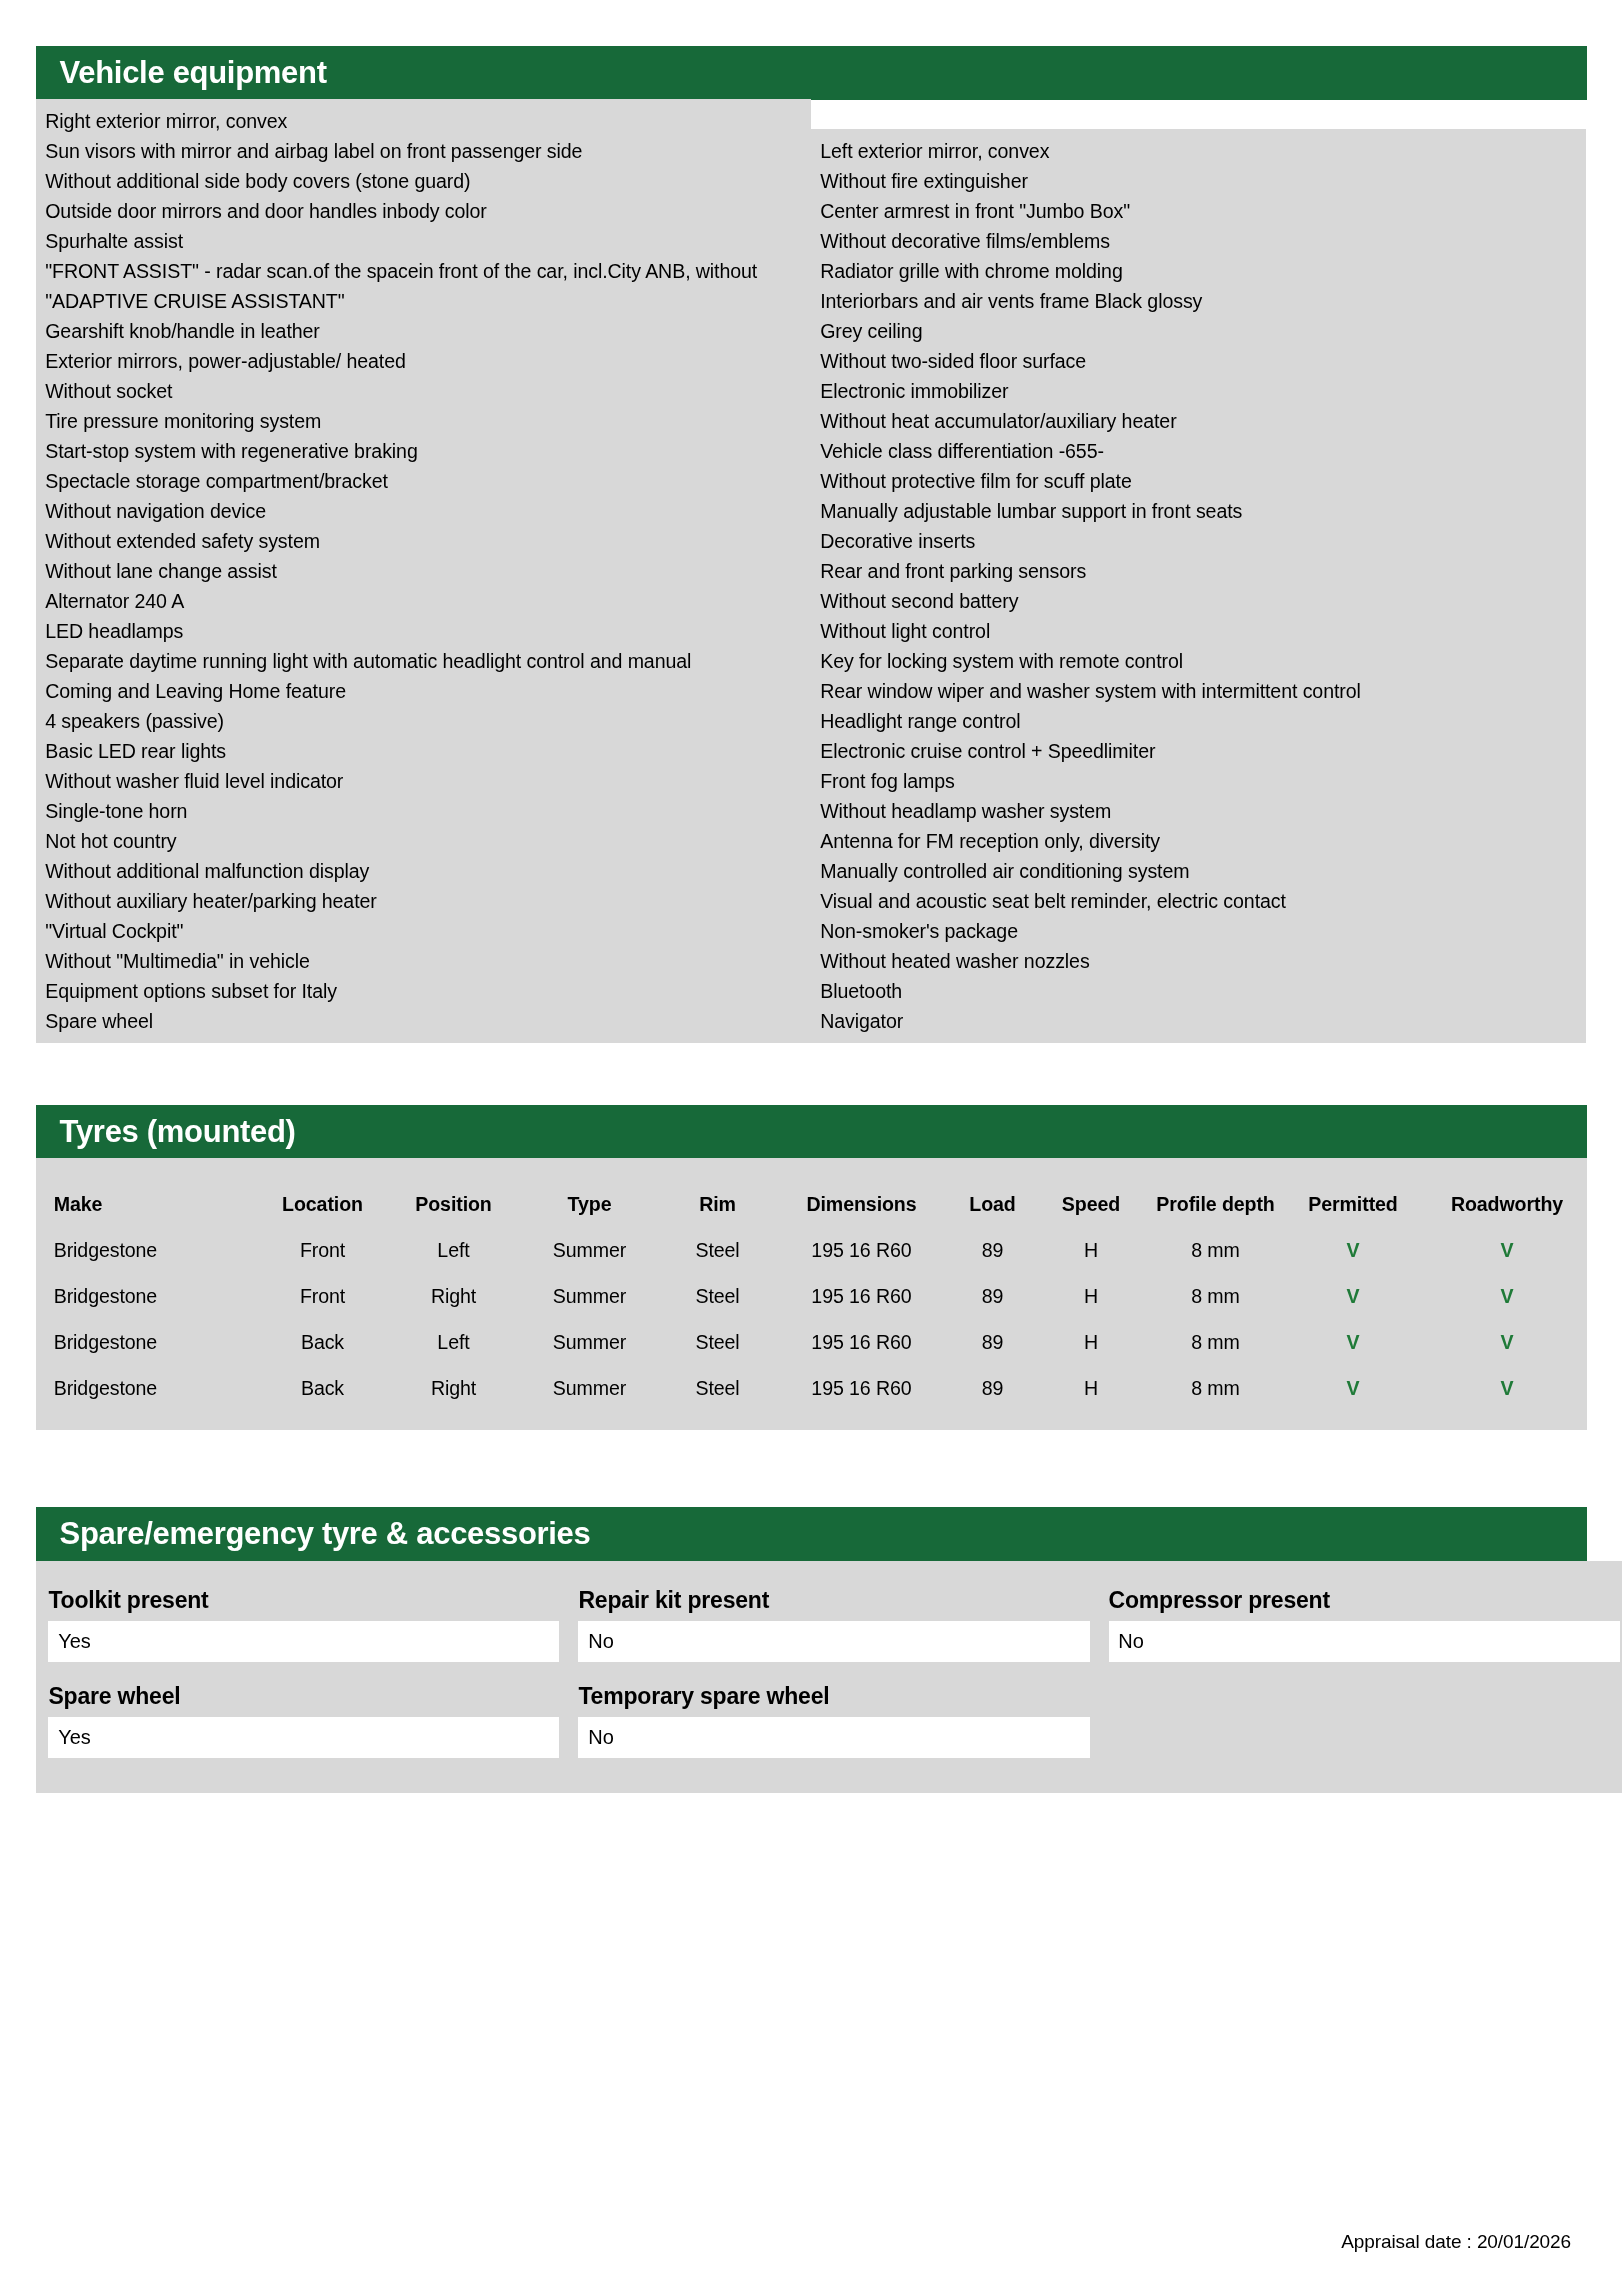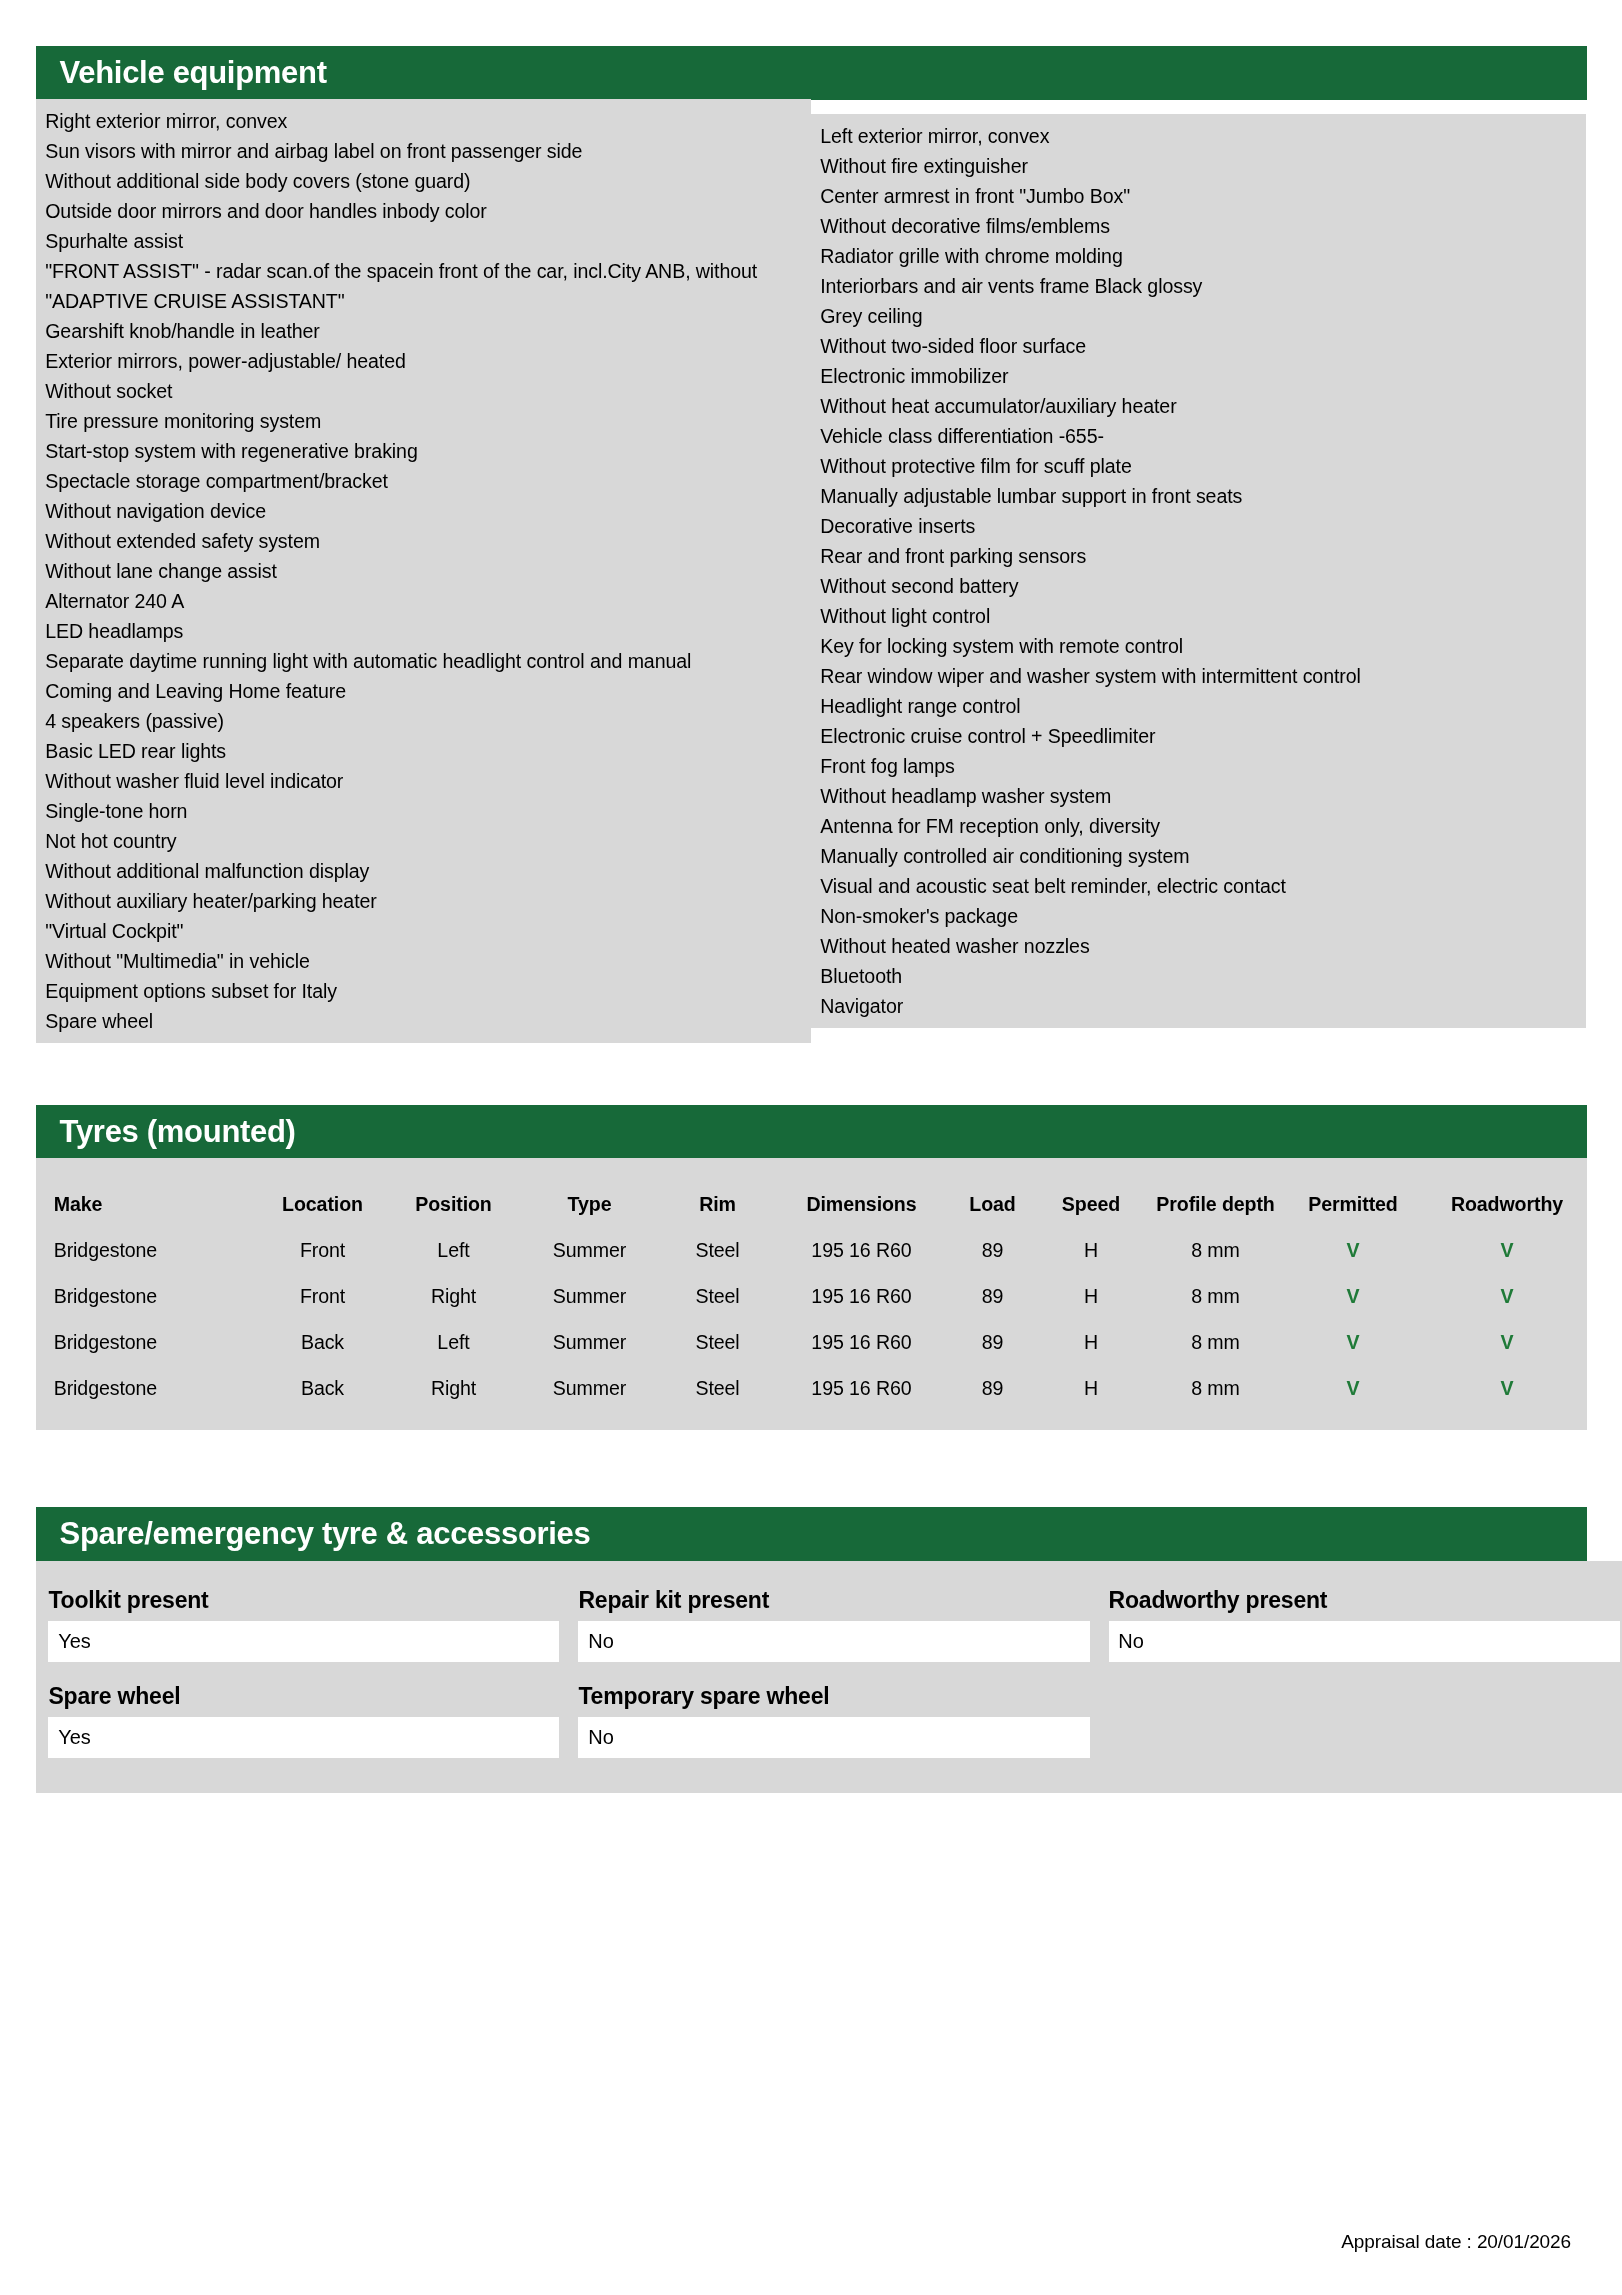--- a/index.html
+++ b/index.html
@@ -16,21 +16,21 @@
     position:absolute;left:36px;width:1551px;height:54px;
     background:var(--green);color:#fff;
     display:flex;align-items:center;box-sizing:border-box;padding-left:23.6px;
   }
   .sec-title{font-size:31px;font-weight:bold;letter-spacing:-0.3px;}
 
   
   #equip-header{top:46px;}
   .equip-cols{
     position:absolute;top:99px;left:36px;width:1551px;
-    display:flex;align-items:center;
+    display:flex;align-items:flex-end;
   }
   .equip-col{
     width:775px;box-sizing:border-box;background:var(--gray);
     padding:6.5px 9.2px 7.9px 9.2px;
     font-size:19.6px;line-height:30px;letter-spacing:-0.1px;
   }
   .equip-item{white-space:normal;}
 
   
   #tyres-header{top:1105px;}
@@ -237,21 +237,21 @@
     <div class="spare-grid" id="spare-grid">
         <div>
           <div class="field-label">Toolkit present</div>
           <div class="field-value">Yes</div>
         </div>
         <div>
           <div class="field-label">Repair kit present</div>
           <div class="field-value">No</div>
         </div>
         <div>
-          <div class="field-label">Roadworthy present</div>
+          <div class="field-label">Compressor present</div>
           <div class="field-value">No</div>
         </div>
         <div>
           <div class="field-label">Spare wheel</div>
           <div class="field-value">Yes</div>
         </div>
         <div>
           <div class="field-label">Temporary spare wheel</div>
           <div class="field-value">No</div>
         </div>

